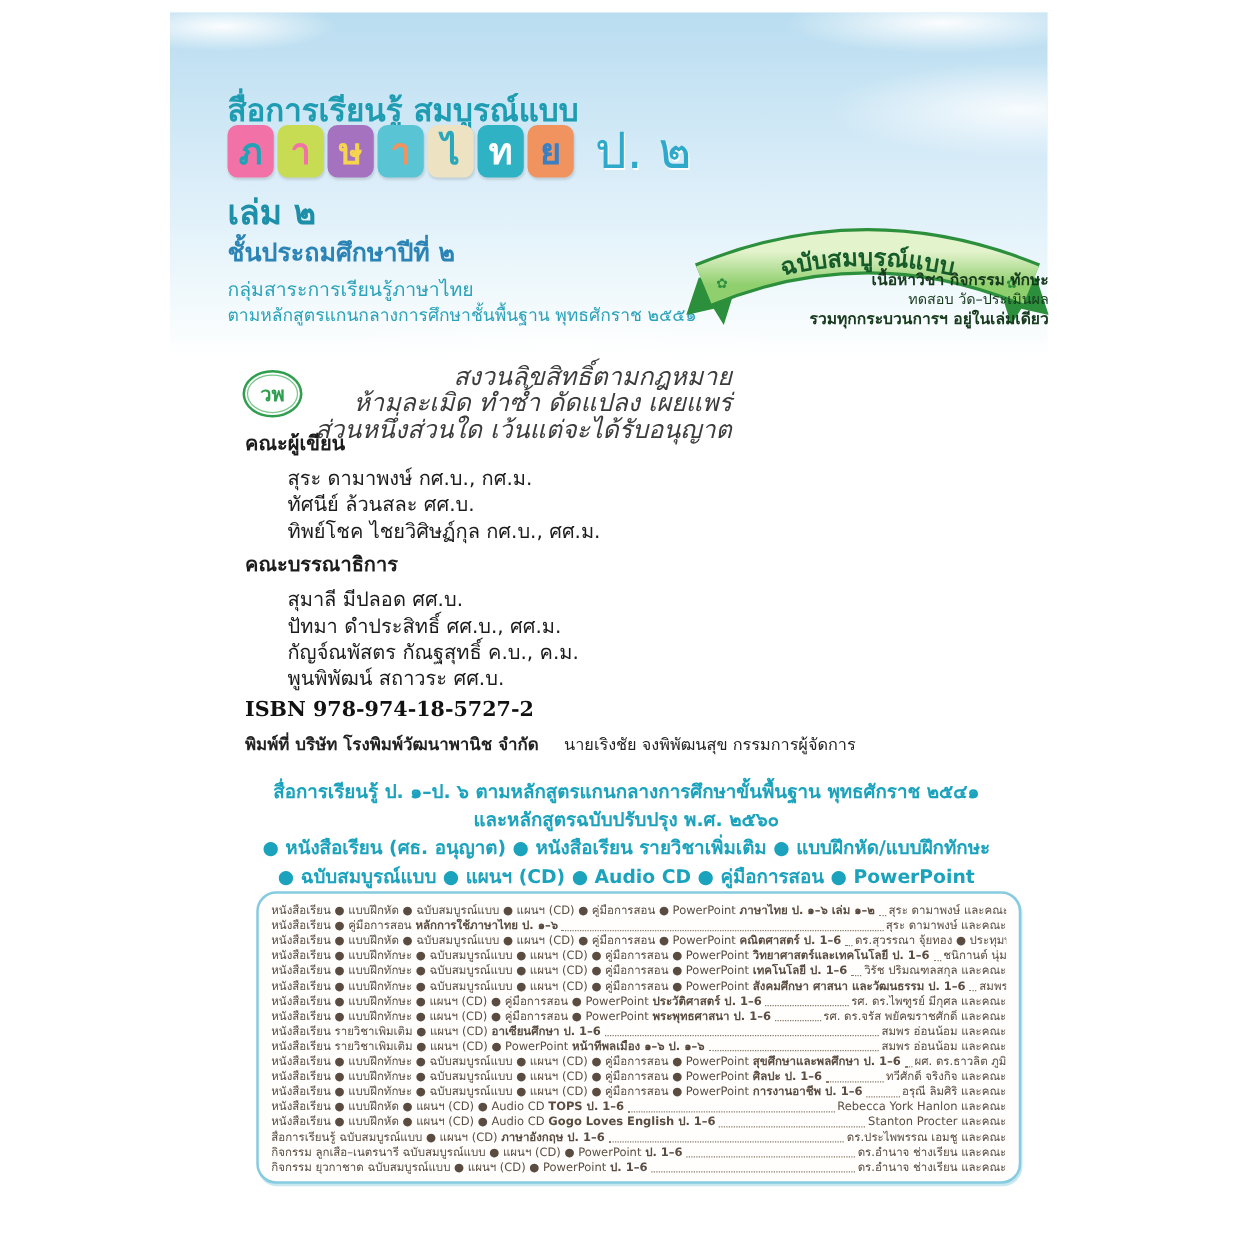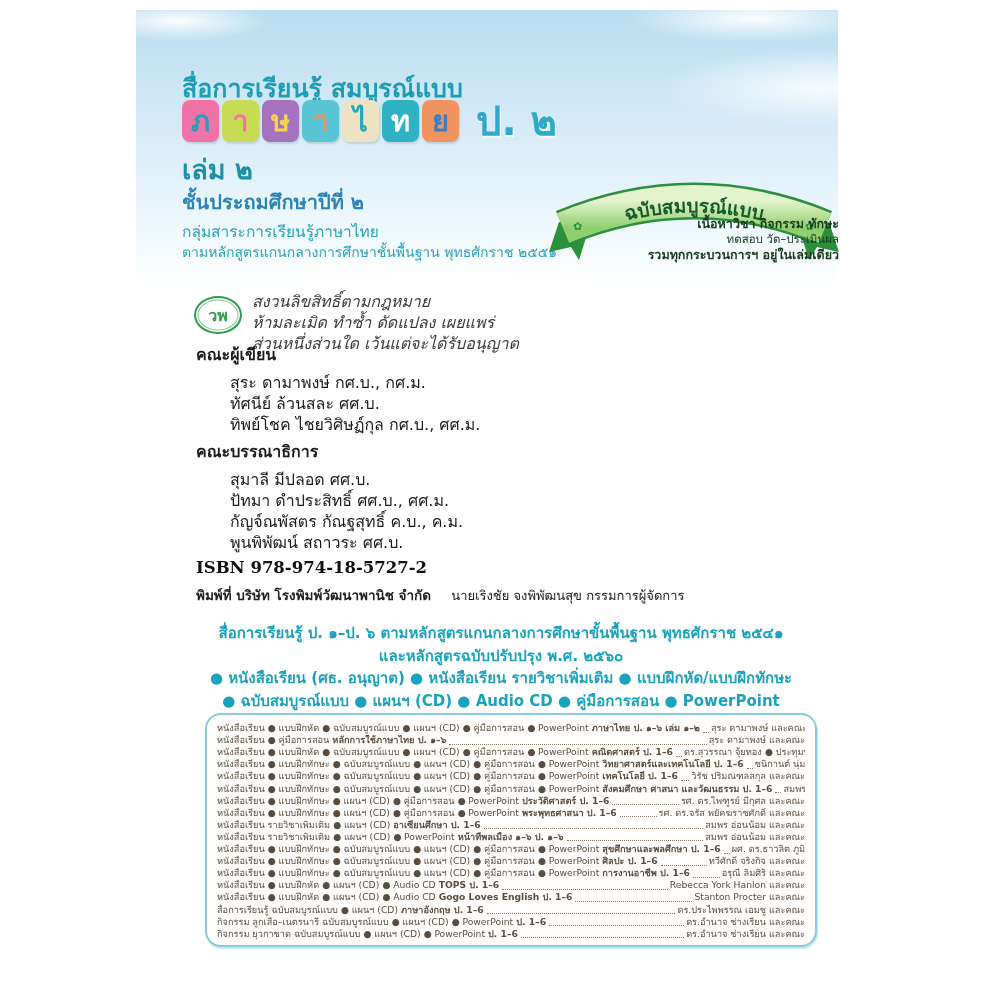--- a/index.html
+++ b/index.html
@@ -20,42 +20,42 @@
       linear-gradient(180deg,#b9ddf0 0%,#d8ecf8 45%,#eef8fc 78%,#ffffff 100%);
   }
   .series-title{left:46px;top:58px;font-size:25px;font-weight:bold;color:#1e9cb2;}
   .title-row{left:46px;top:90px;display:flex;align-items:flex-end;}
   .tile{
     display:inline-flex;align-items:center;justify-content:center;
     width:37px;height:42px;margin-right:3px;border-radius:8px;
     font-size:29px;font-weight:bold;box-shadow:1px 2px 2px rgba(0,0,0,.12);
   }
   .title-suffix{
-    font-size:40px;font-weight:bold;color:#2fa9c9;margin-left:14px;line-height:42px;
+    font-size:40px;font-weight:normal;color:#2fa9c9;margin-left:14px;line-height:42px;
     text-shadow:1px 2px 0 rgba(255,255,255,.9);
   }
   .volume{left:46px;top:138px;font-size:27px;font-weight:bold;color:#1e8fa8;}
   .grade{left:46px;top:176px;font-size:20px;font-weight:bold;color:#2b84b5;}
   .group-line{left:46px;top:209px;font-size:15.5px;color:#2aa2ba;}
   .curr-line{left:46px;top:231px;font-size:14px;color:#2aa2ba;}
 
   
   .badge{left:413px;top:156px;width:290px;height:118px;}
   .badge svg{position:absolute;left:0;top:0;}
   .badge-lines{position:absolute;left:0;right:0;top:52px;text-align:center;line-height:1;}
   .badge-line{color:#173a1d;font-size:11.5px;margin:0 0 3.5px 0;text-align:right;}
   .badge-line.b{font-weight:bold;font-size:12.5px;}
 
   
   .logo{
     left:194px;top:296px;width:44px;height:34px;border:2.5px solid #2f9e4f;border-radius:50%;
     display:flex;align-items:center;justify-content:center;box-shadow:inset 0 0 0 1.5px #fff, inset 0 0 0 2.5px #7cc68e;
     color:#2f9e4f;font-weight:bold;font-size:16px;background:#fff;
   }
-  .copyright{left:252px;top:291px;font-size:16px;font-style:italic;color:#3c3c3c;line-height:21px;}
+  .copyright{left:252px;top:291px;font-size:20px;font-style:italic;color:#3c3c3c;line-height:21px;text-align:right;}
 
   
   .people{left:196px;top:342px;font-size:16px;color:#1c1c1c;}
   .people-heading{font-weight:bold;margin:0 0 5px 0;}
   .people-list{margin:0 0 4px 34px;line-height:21px;}
 
   
   .isbn{left:196px;top:558px;font-family:"DejaVu Serif",serif;font-weight:bold;font-size:16.5px;color:#111;}
   .imprint{left:196px;top:584px;font-size:13.5px;color:#222;}
   .imprint .printer{font-weight:bold;}

